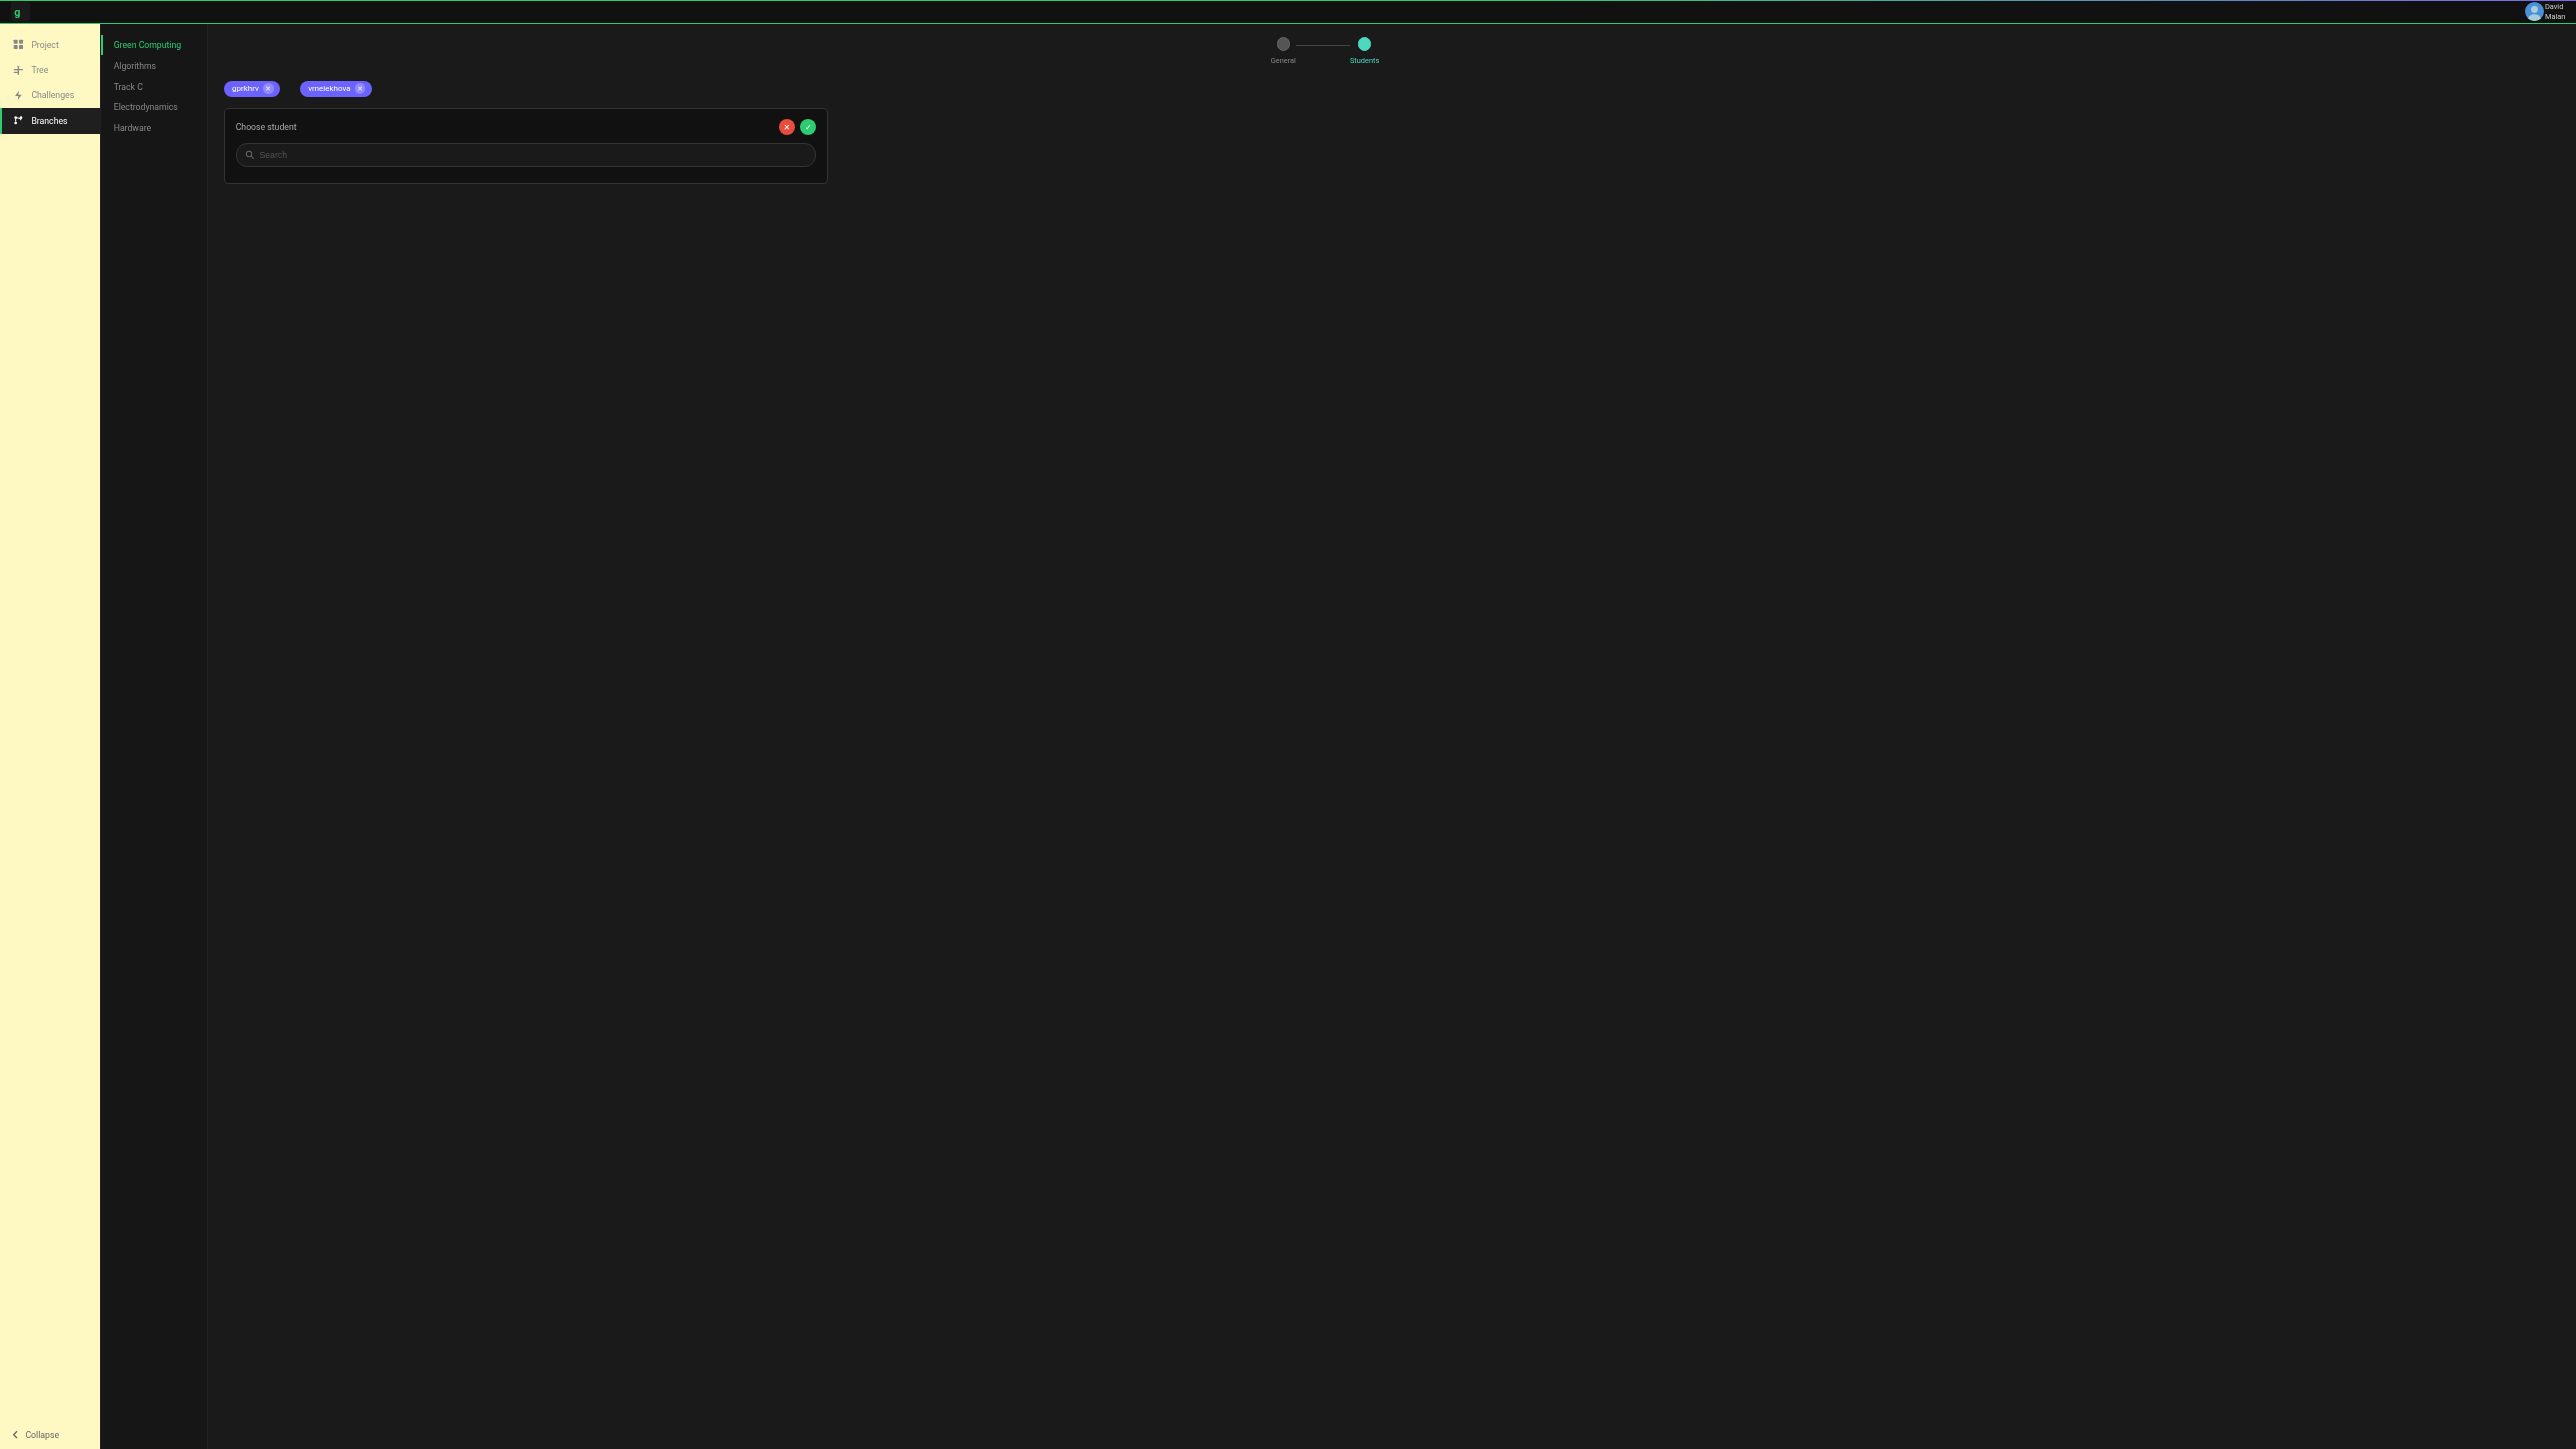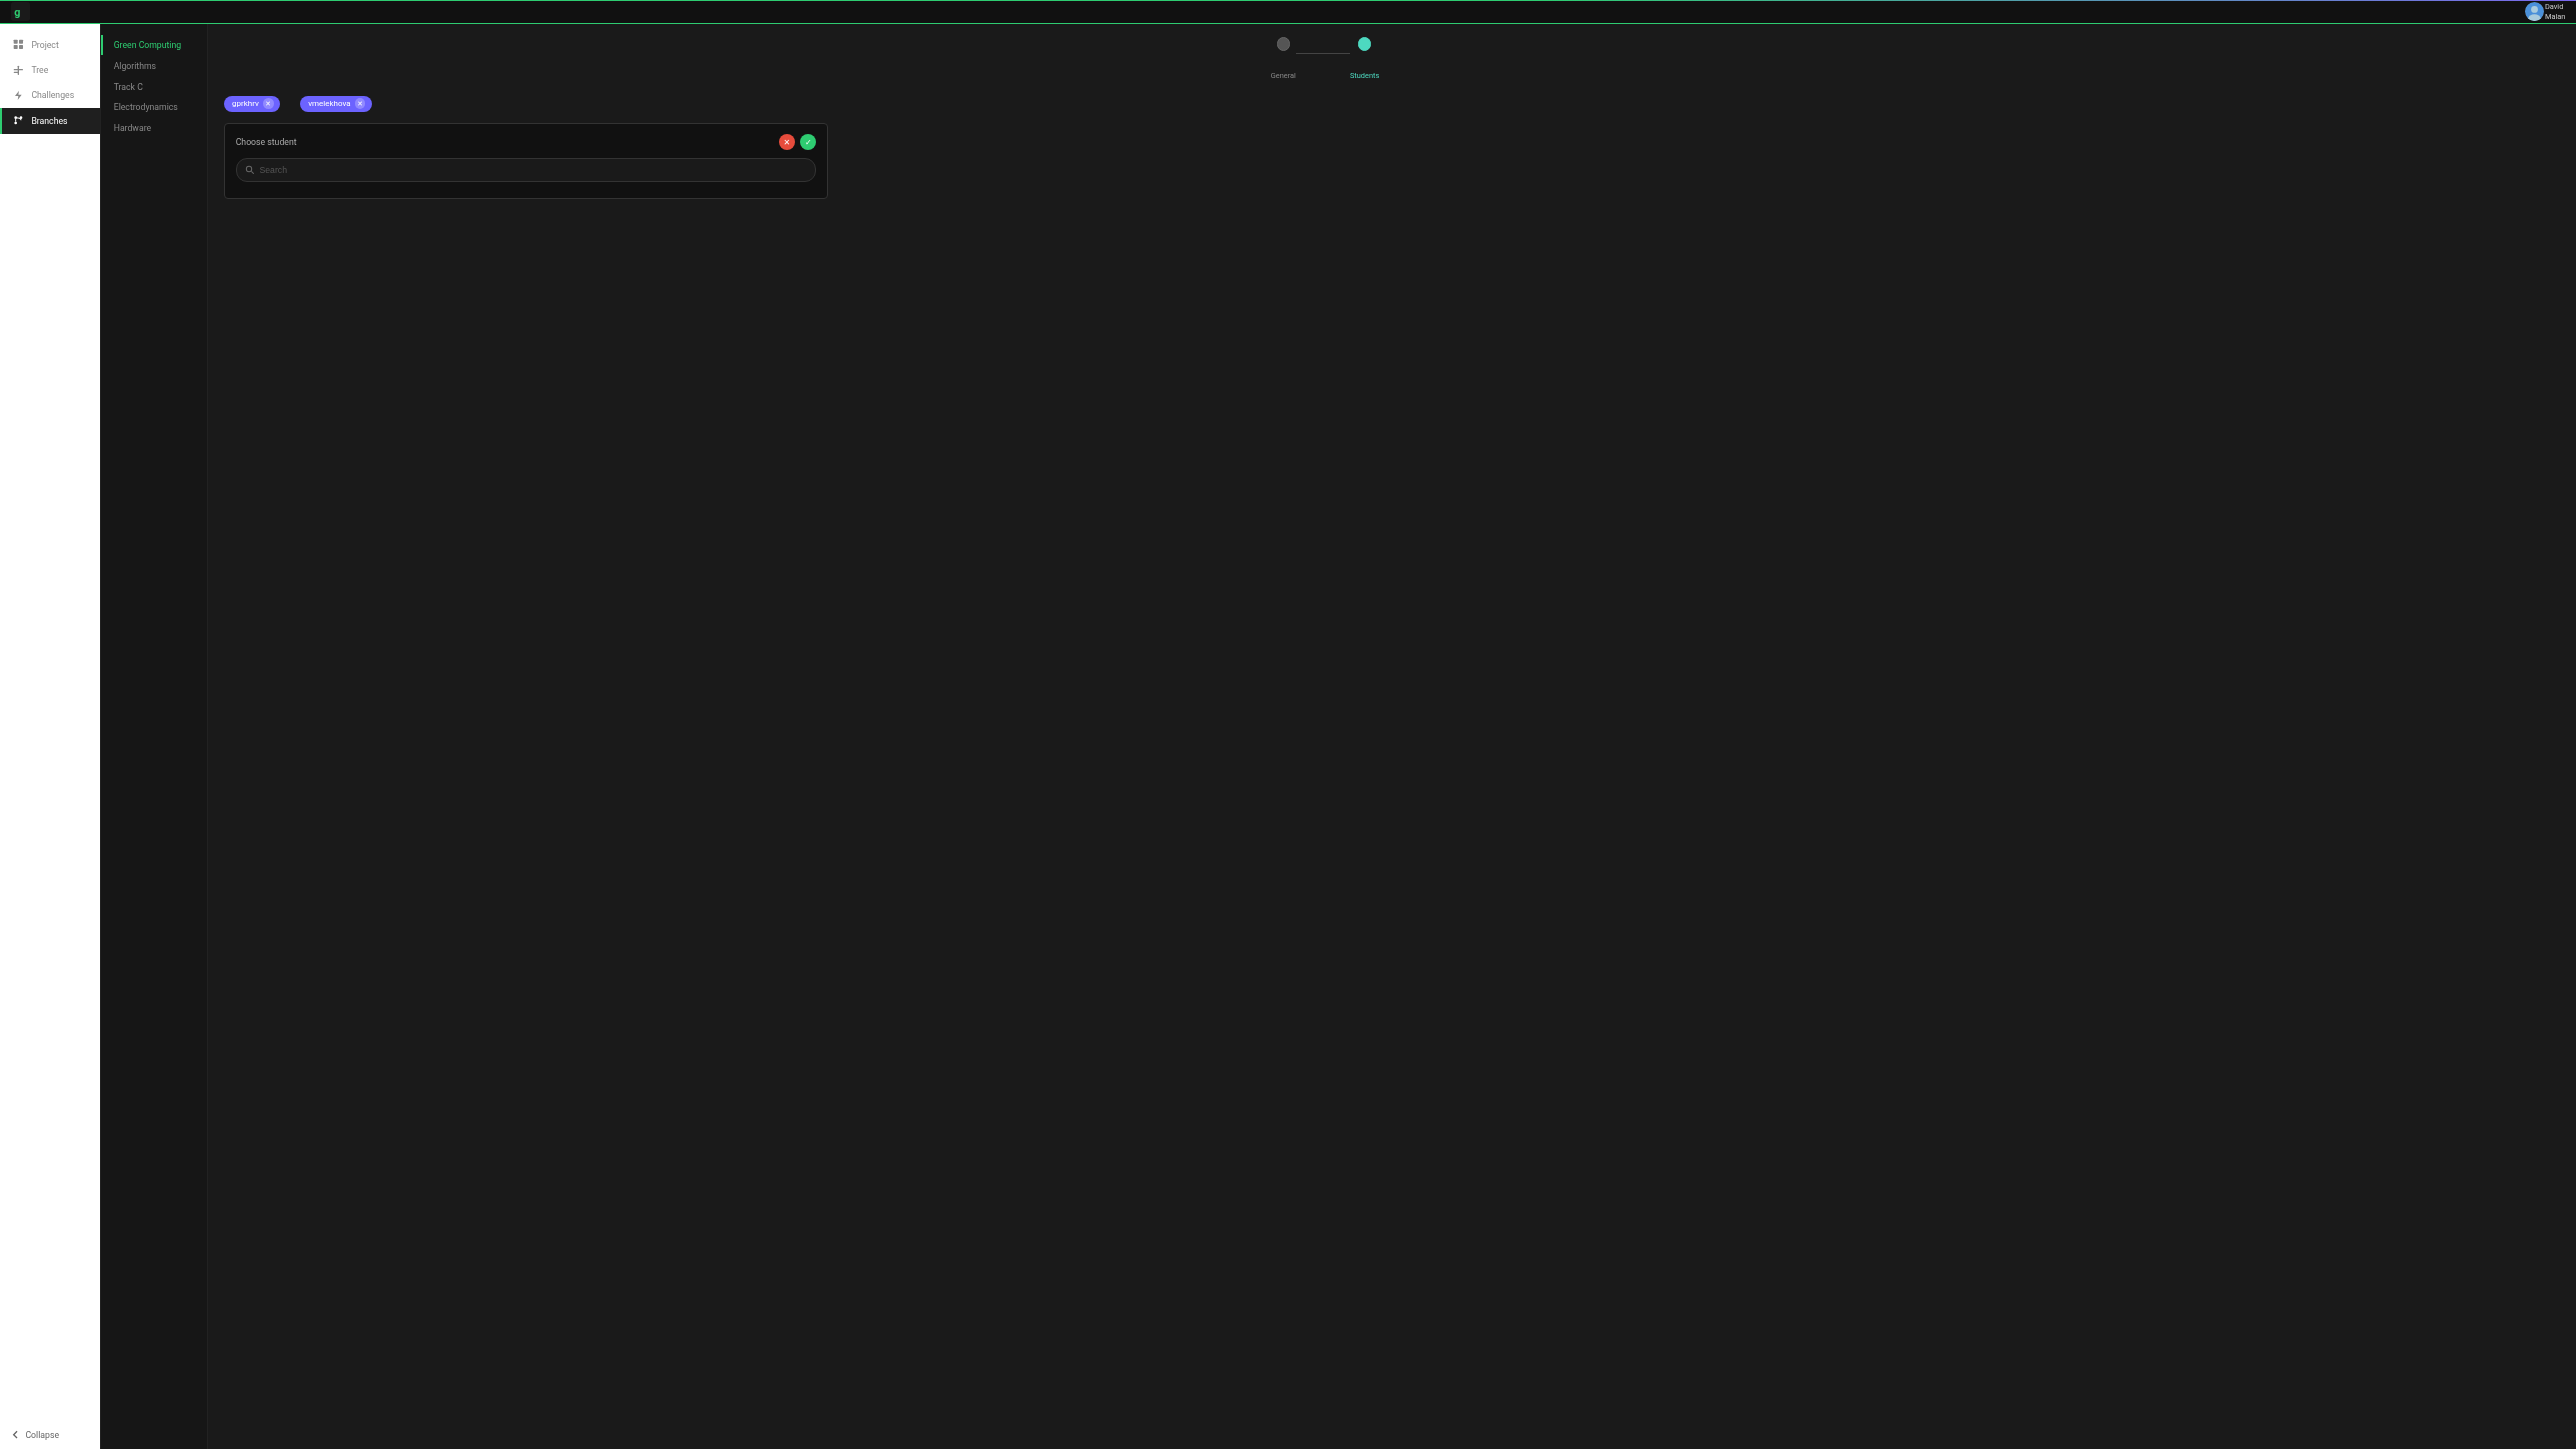--- a/index.html
+++ b/index.html
@@ -76,21 +76,21 @@
     
     #main {
       display: flex;
       flex: 1;
       overflow: hidden;
     }
 
     
     #sidebar {
       width: 101px;
-      background: #ffffff;
+      background: #fef9c3;
       display: flex;
       flex-direction: column;
       padding-top: 8px;
       flex-shrink: 0;
       border-right: 0.7px solid #222;
     }
     .nav-item {
       display: flex;
       align-items: center;
       gap: 6.7px;
@@ -167,21 +167,21 @@
       align-items: center;
       gap: 0;
       margin-bottom: 16px;
       justify-content: center;
       padding-right: 134px;
     }
     .step-item {
       display: flex;
       flex-direction: column;
       align-items: center;
-      gap: 20px;
+      gap: 5px;
       text-align: right;
     }
     .step-circle {
       width: 13.4px;
       height: 13.4px;
       border-radius: 50%;
       border: 1.3px solid #555;
       background: #333;
       display: flex;
       align-items: center;

